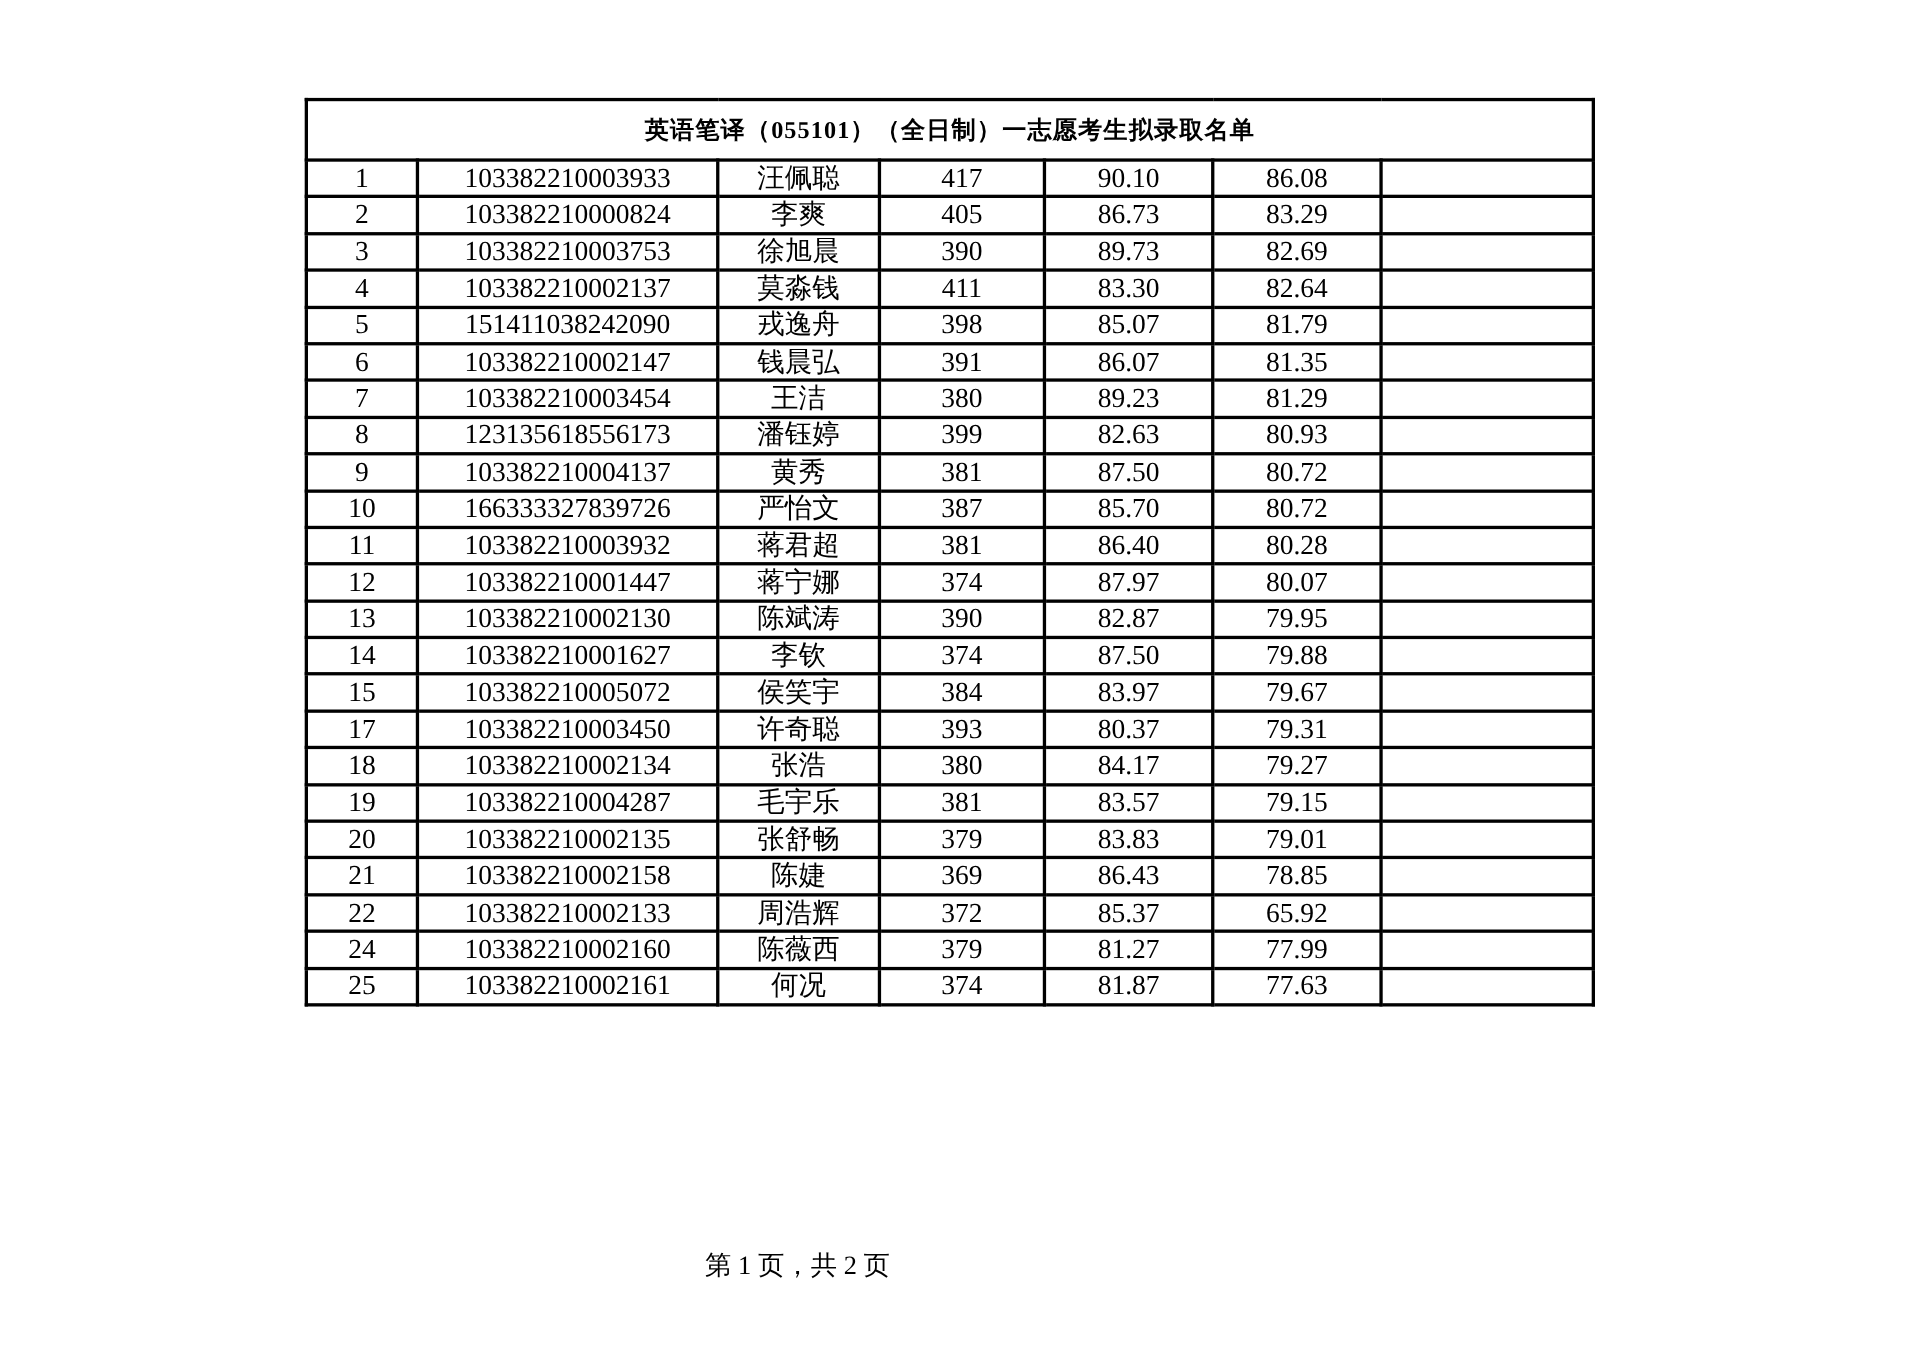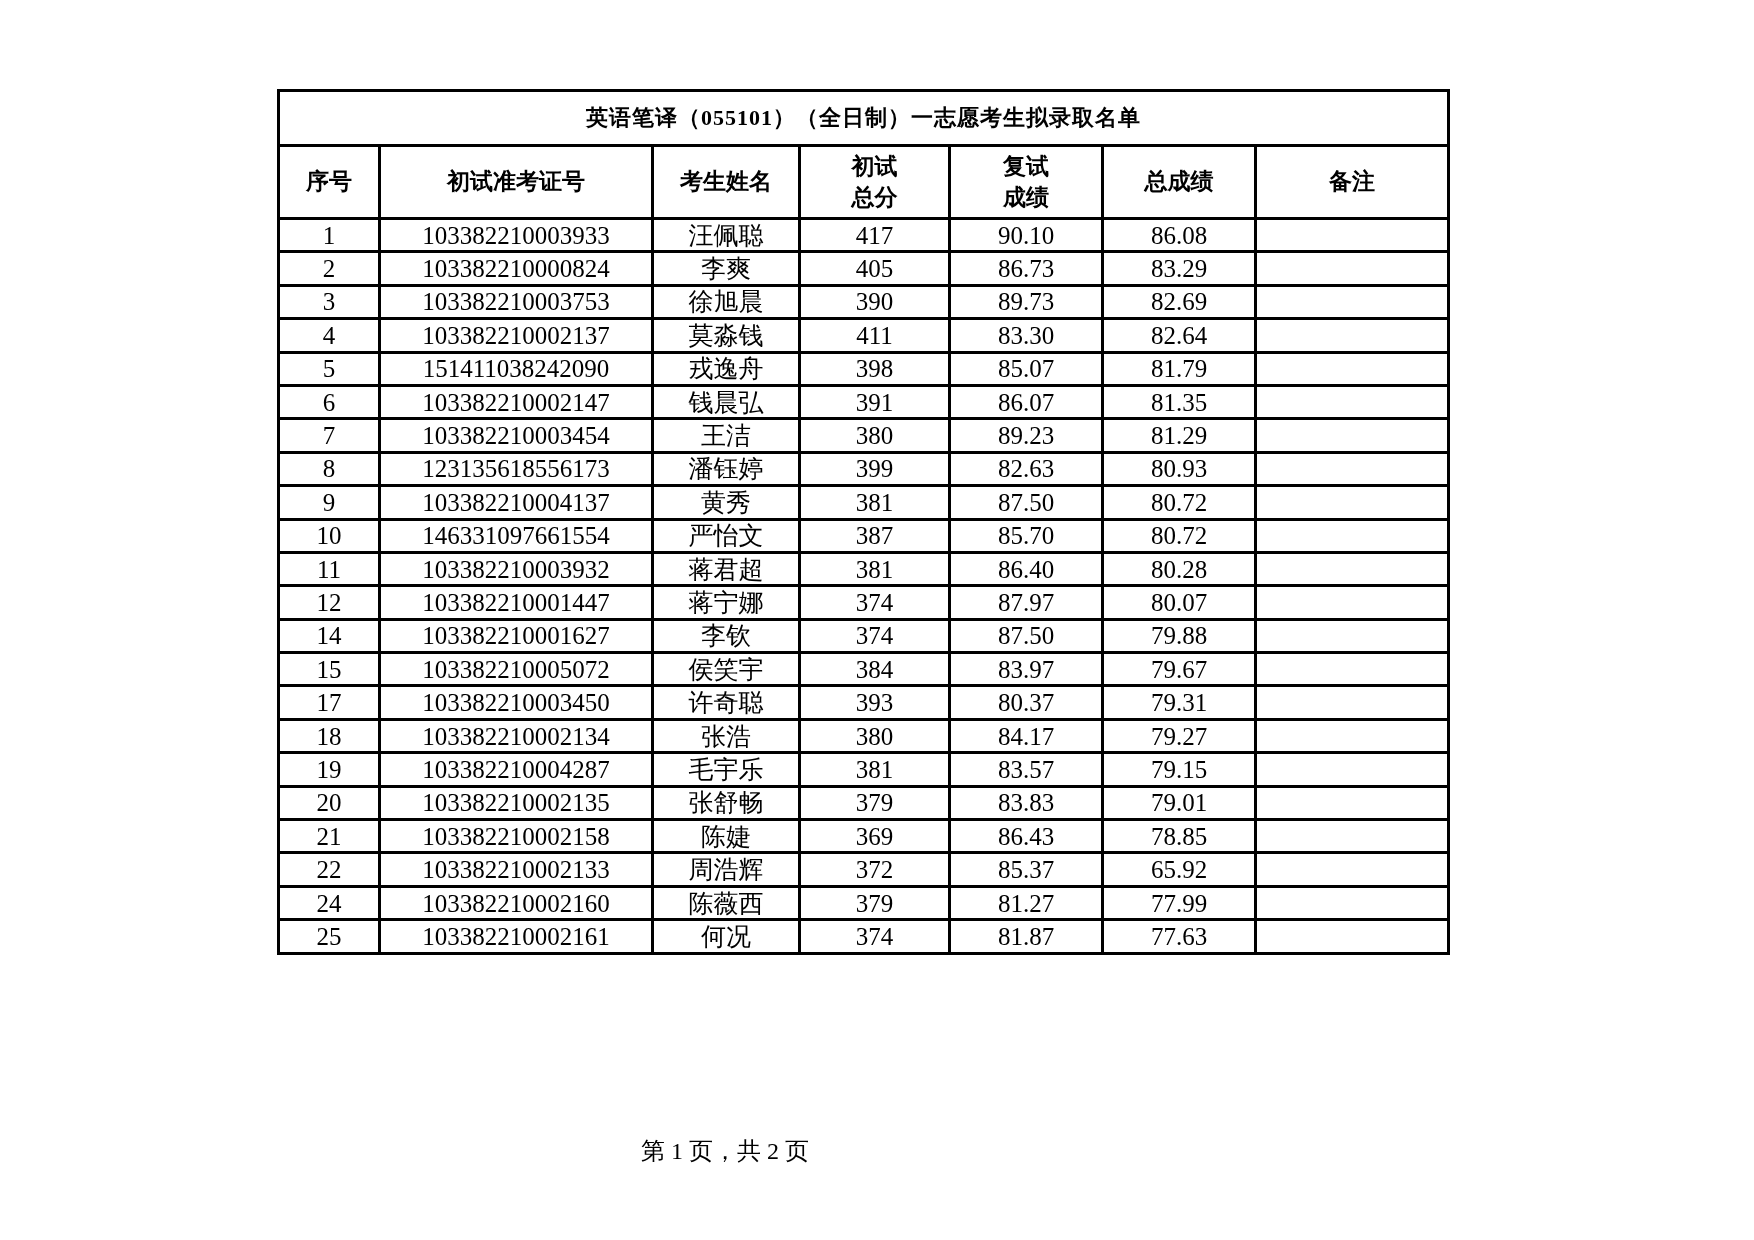--- a/index.html
+++ b/index.html
@@ -76,31 +76,20 @@
       <col style="width:147px">
       <col style="width:150px">
       <col style="width:153px">
       <col style="width:153px">
       <col style="width:193px">
     </colgroup>
     <thead>
       <tr class="title-row">
         <td colspan="7">英语笔译（055101）（全日制）一志愿考生拟录取名单</td>
       </tr>
-      <tr class="header-row">
-          <th>序号</th>
-          <th>初试准考证号</th>
-          <th>考生姓名</th>
-          <th>初试
-总分</th>
-          <th>复试
-成绩</th>
-          <th>总成绩</th>
-          <th>备注</th>
-        </tr>
     </thead>
     <tbody>
         <tr class="data-row">
           <td>1</td>
           <td>103382210003933</td>
           <td>汪佩聪</td>
           <td>417</td>
           <td>90.10</td>
           <td>86.08</td>
           <td></td>
@@ -172,21 +161,21 @@
           <td>9</td>
           <td>103382210004137</td>
           <td>黄秀</td>
           <td>381</td>
           <td>87.50</td>
           <td>80.72</td>
           <td></td>
         </tr>
         <tr class="data-row">
           <td>10</td>
-          <td>146331097661554</td>
+          <td>166333327839726</td>
           <td>严怡文</td>
           <td>387</td>
           <td>85.70</td>
           <td>80.72</td>
           <td></td>
         </tr>
         <tr class="data-row">
           <td>11</td>
           <td>103382210003932</td>
           <td>蒋君超</td>
@@ -198,20 +187,29 @@
         <tr class="data-row">
           <td>12</td>
           <td>103382210001447</td>
           <td>蒋宁娜</td>
           <td>374</td>
           <td>87.97</td>
           <td>80.07</td>
           <td></td>
         </tr>
         <tr class="data-row">
+          <td>13</td>
+          <td>103382210002130</td>
+          <td>陈斌涛</td>
+          <td>390</td>
+          <td>82.87</td>
+          <td>79.95</td>
+          <td></td>
+        </tr>
+        <tr class="data-row">
           <td>14</td>
           <td>103382210001627</td>
           <td>李钦</td>
           <td>374</td>
           <td>87.50</td>
           <td>79.88</td>
           <td></td>
         </tr>
         <tr class="data-row">
           <td>15</td>

